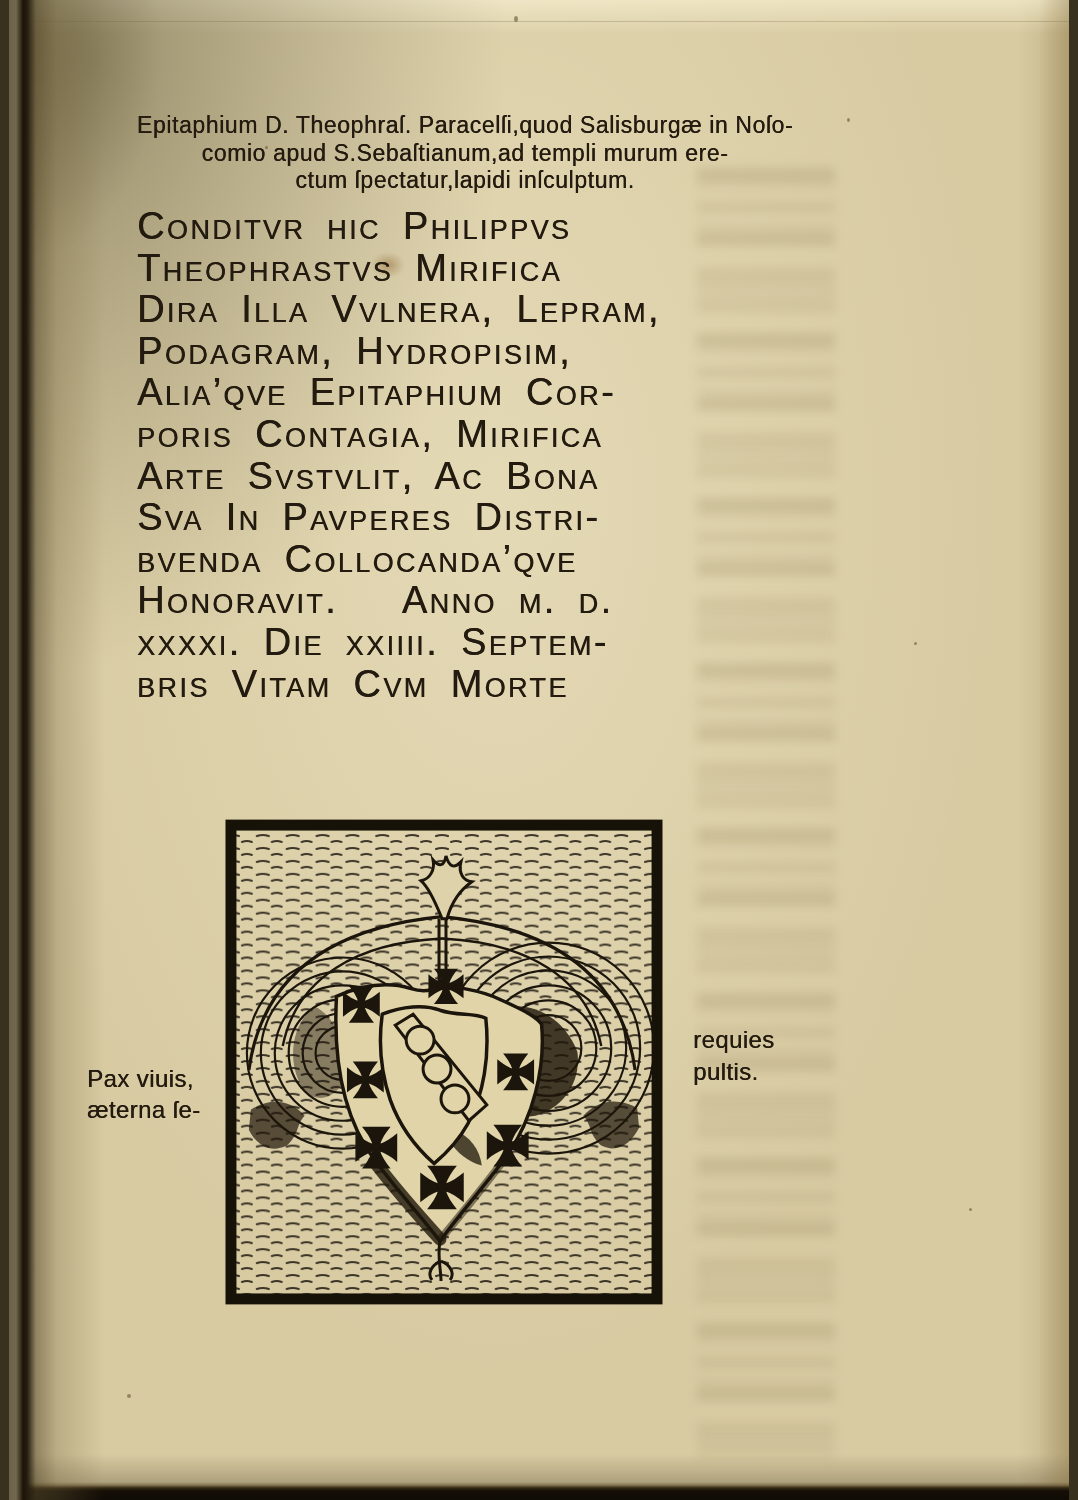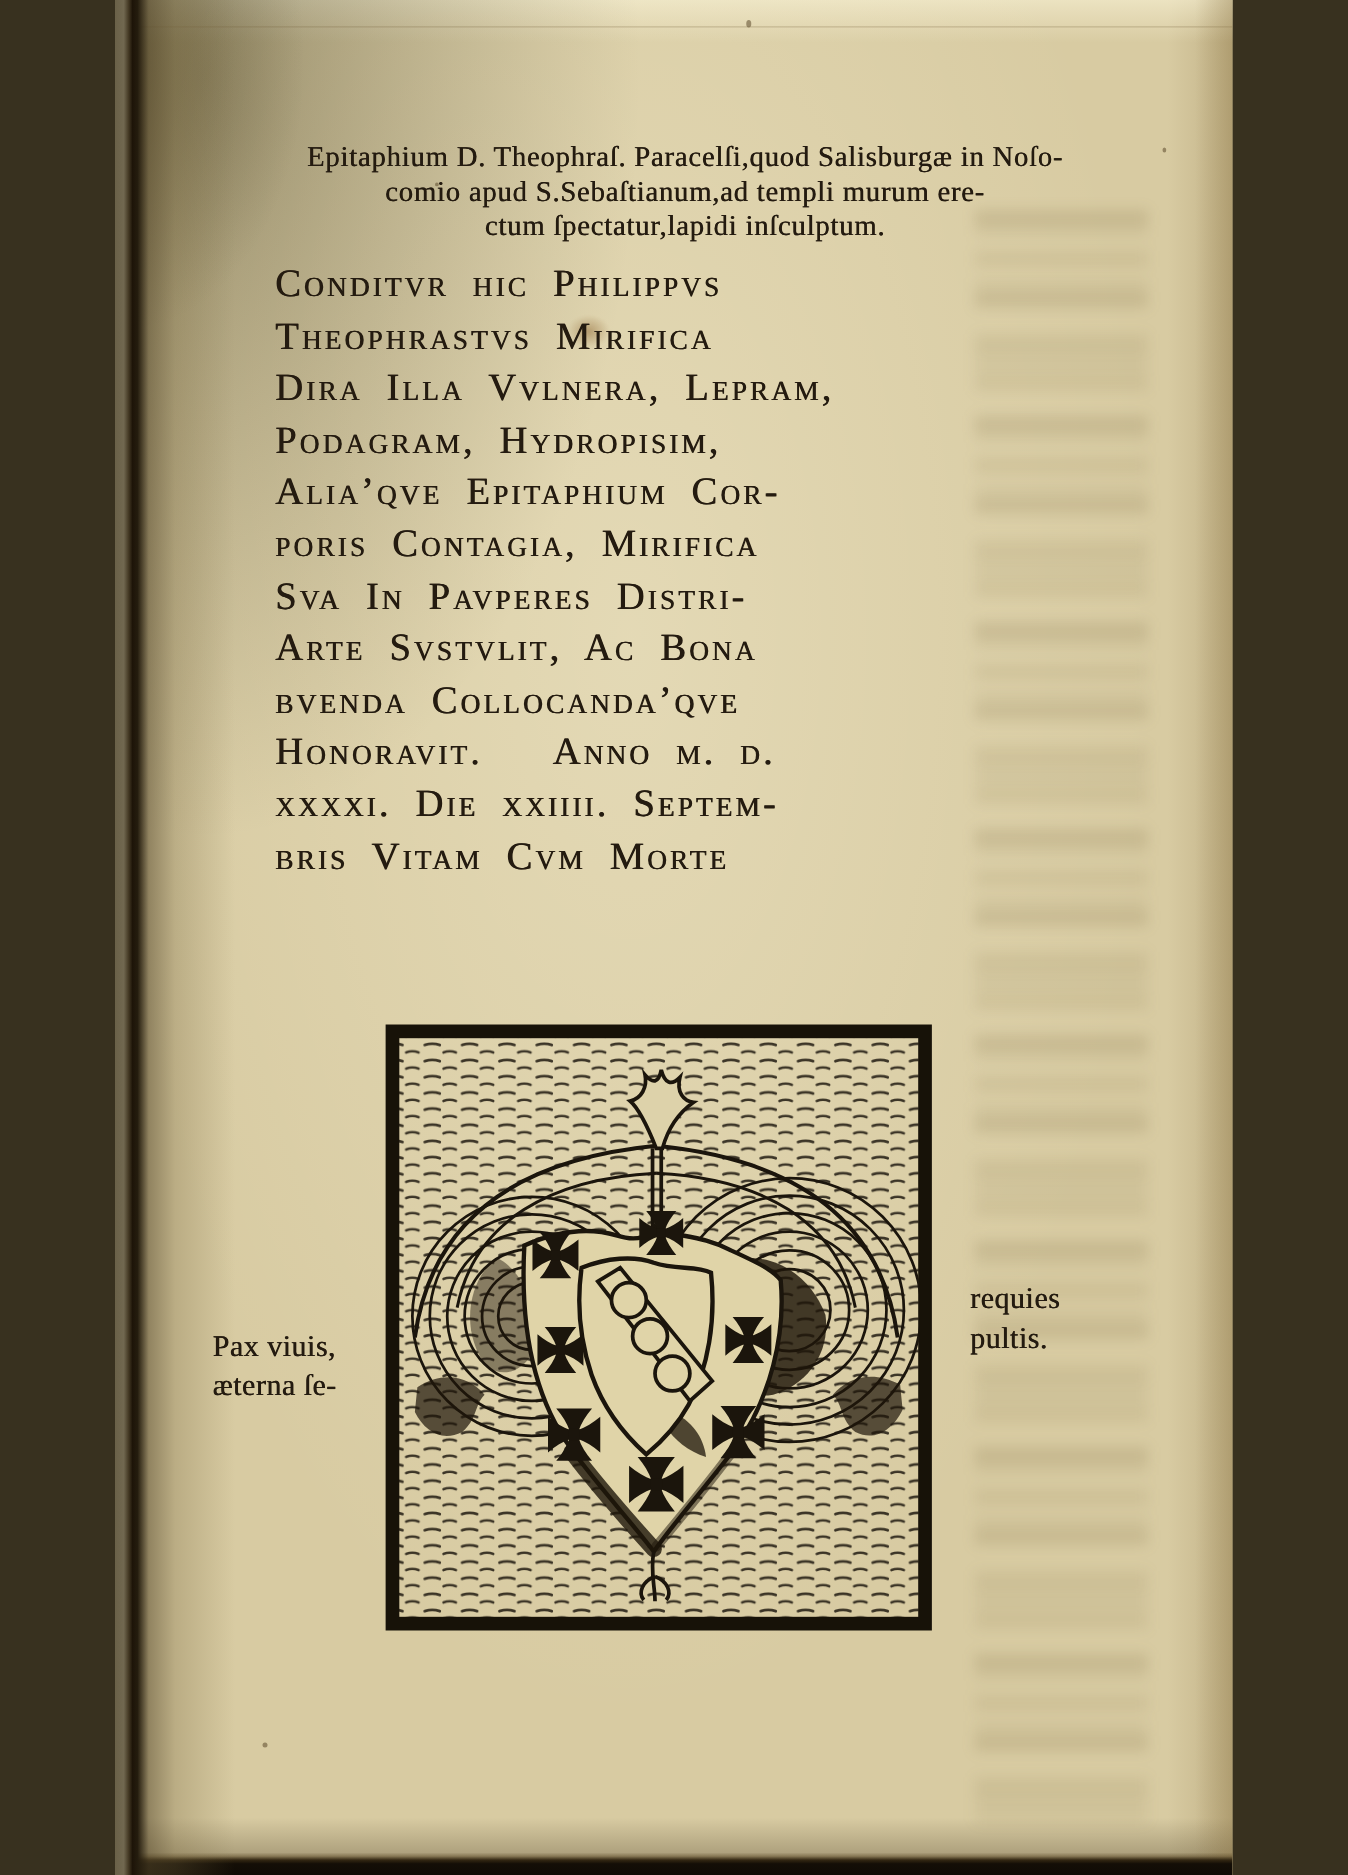--- a/index.html
+++ b/index.html
@@ -1,22 +1,22 @@
 <!DOCTYPE html>
 <html><head>
 <meta charset="utf-8">
 <style>
   html,body{margin:0;padding:0;background:#3a332а;}
   body{background:#38311f;}
   .page{
     position:relative;
-    width:894px;height:1500px;
+    width:1060px;height:1500px;
     margin:0 auto;
     overflow:hidden;
-    font-family:Liberation Serif, serif;
+    font-family:Liberation Sans, sans-serif;
     color:#241b10;
     background:
       radial-gradient(ellipse at 46% 34%, rgba(255,250,226,0.30), rgba(255,250,226,0) 62%),
       radial-gradient(ellipse at 8% 4%, rgba(62,54,26,0.42), rgba(62,54,26,0) 30%),
       linear-gradient(180deg, rgba(252,246,218,0.55) 0px, rgba(252,246,218,0) 34px),
       linear-gradient(0deg, rgba(46,34,14,0.40) 0px, rgba(46,34,14,0) 46px),
       linear-gradient(270deg, rgba(140,118,72,0.30) 0px, rgba(140,118,72,0) 52px),
       #d8cba2;
   }
   
@@ -62,21 +62,21 @@
     text-align:center;font-size:23px;line-height:27.5px;
     letter-spacing:0.6px;
     text-shadow:0.35px 0 0 currentColor;
   }
   
   .epitaph{
     position:absolute;left:128px;top:206px;width:600px;
   }
   .epitaph-line{
     font-variant:small-caps;
-    font-size:31px;line-height:41.6px;
+    font-size:38px;line-height:41.6px;
     letter-spacing:2.4px;word-spacing:9px;
     white-space:pre;
     text-shadow:0.45px 0 0 currentColor;
   }
   
   .margin-note{
     position:absolute;font-size:24px;letter-spacing:0.4px;
     text-shadow:0.4px 0 0 currentColor;white-space:pre;
   }
   .mn-lt{left:78px;top:1024px;margin-top:41px;}
@@ -111,22 +111,22 @@
     <div>ctum ſpectatur,lapidi inſculptum.</div>
   </div>
 
   <div class="epitaph">
     <div class="epitaph-line">Conditvr hic Philippvs</div>
     <div class="epitaph-line">Theophrastvs Mirifica</div>
     <div class="epitaph-line">Dira Illa Vvlnera, Lepram,</div>
     <div class="epitaph-line">Podagram, Hydropisim,</div>
     <div class="epitaph-line">Alia’qve Epitaphium Cor-</div>
     <div class="epitaph-line">poris Contagia, Mirifica</div>
+    <div class="epitaph-line">Arte Svstvlit, Ac Bona</div>
     <div class="epitaph-line">Sva In Pavperes Distri-</div>
-    <div class="epitaph-line">Arte Svstvlit, Ac Bona</div>
     <div class="epitaph-line">bvenda Collocanda’qve</div>
     <div class="epitaph-line">Honoravit.   Anno m. d.</div>
     <div class="epitaph-line">xxxxi. Die xxiiii. Septem-</div>
     <div class="epitaph-line">bris Vitam Cvm Morte</div>
   </div>
 
   <div class="margin-note mn-lt">Pax viuis,</div>
   <div class="margin-note mn-lb">æterna ſe-</div>
   <div class="margin-note mn-rt">requies</div>
   <div class="margin-note mn-rb">pultis.</div>

